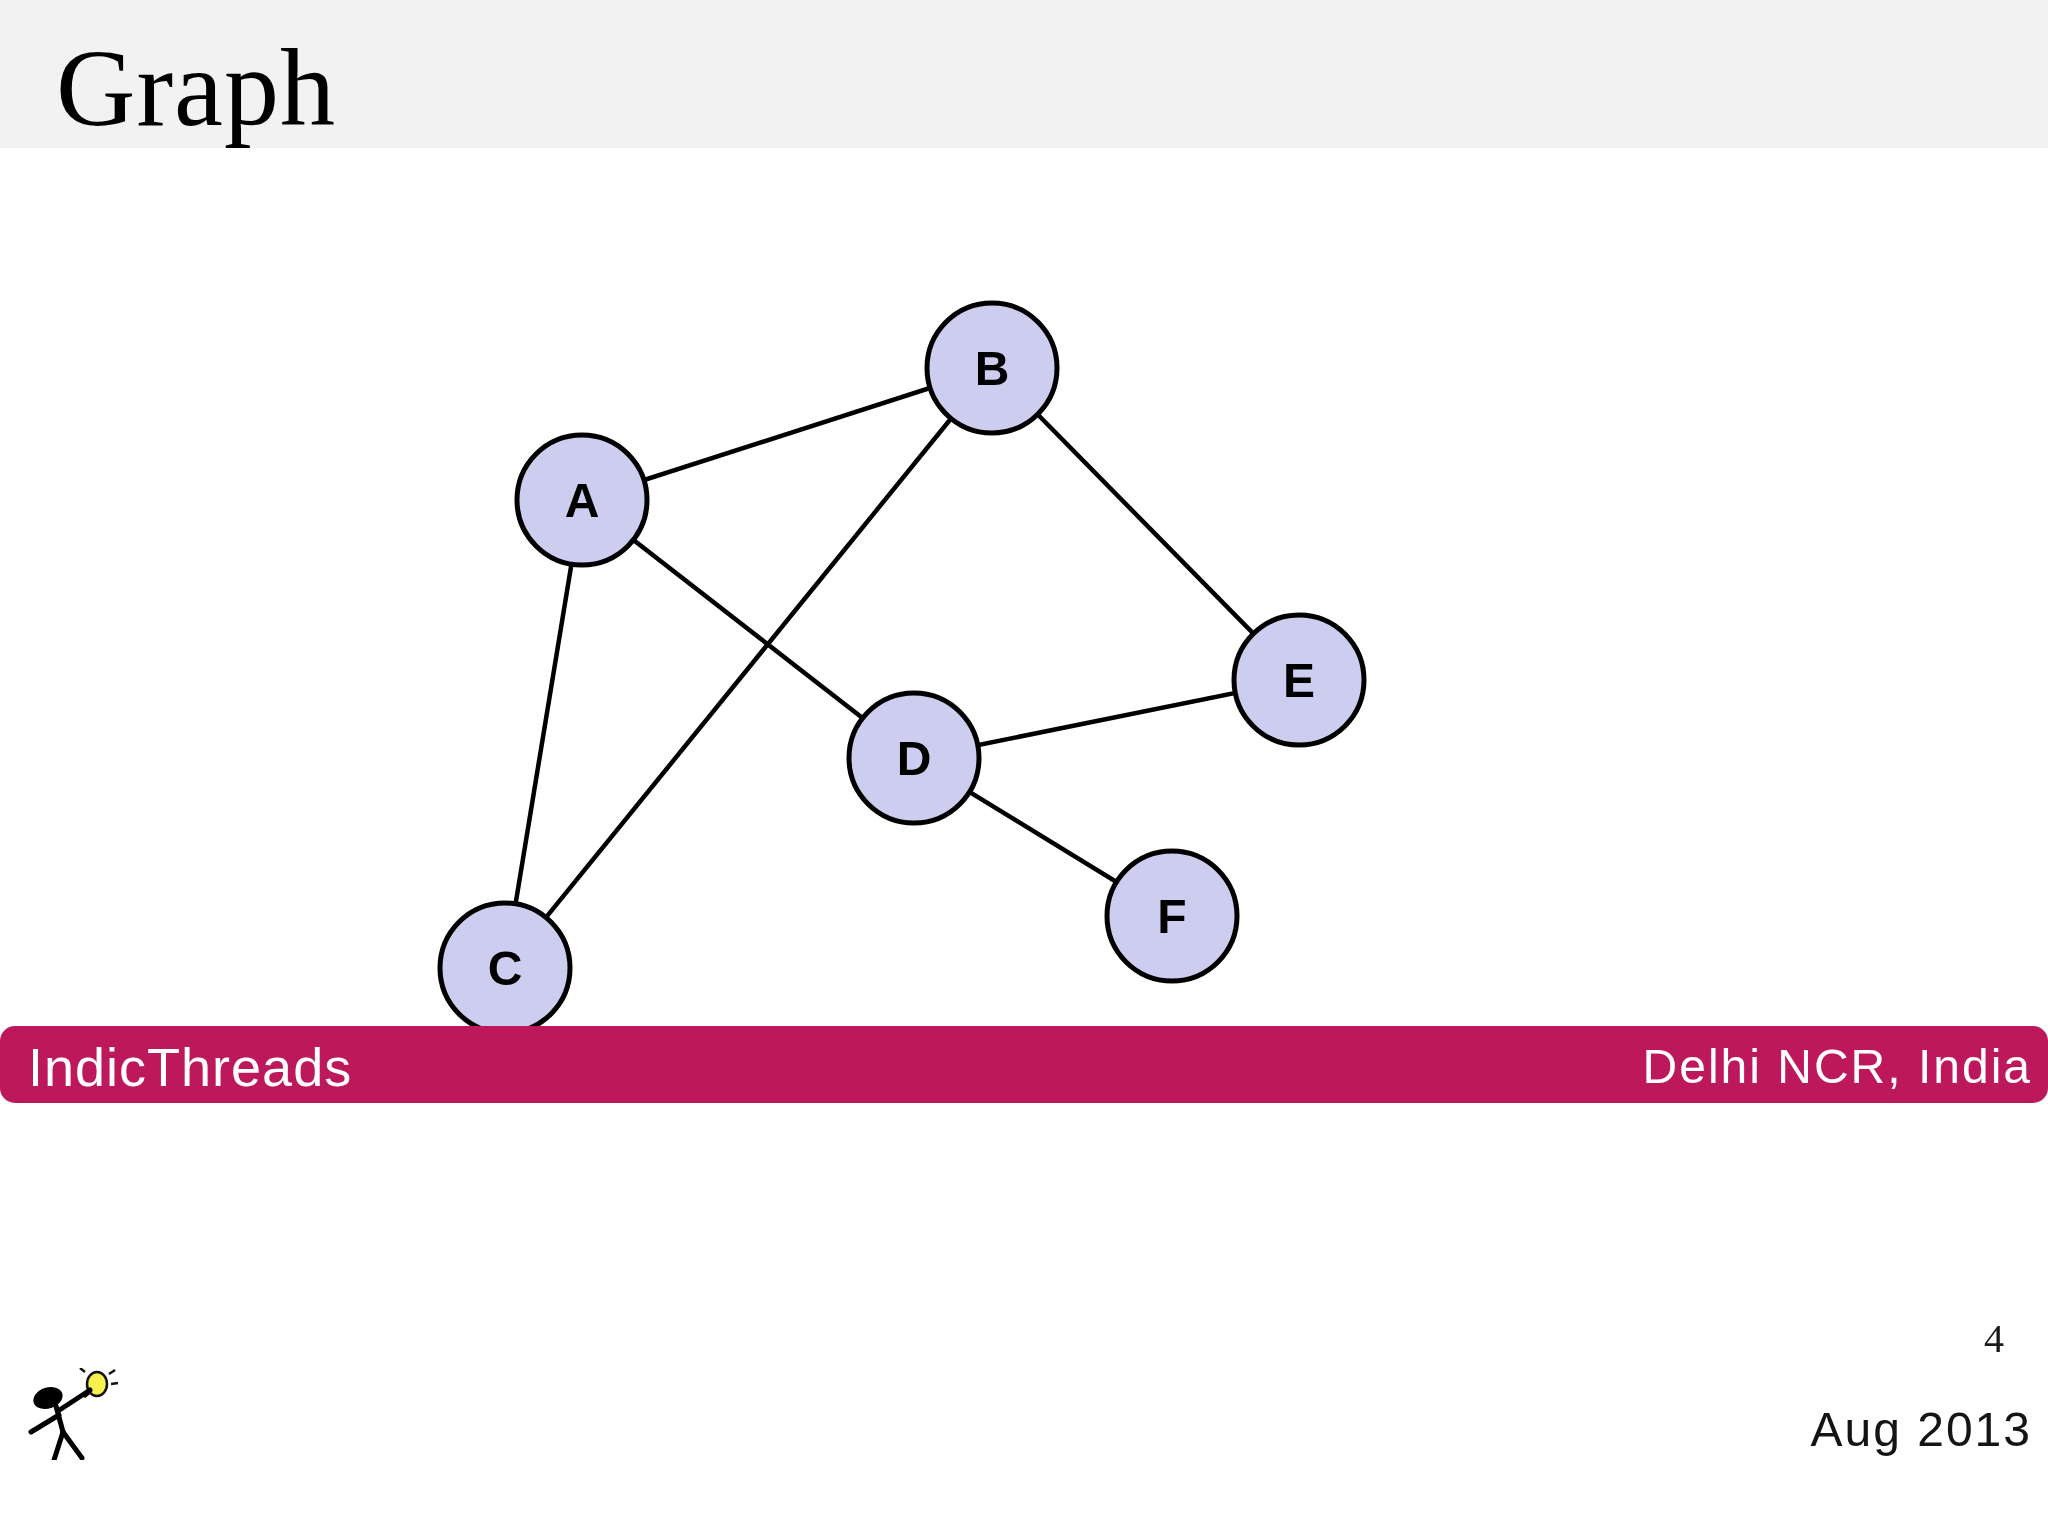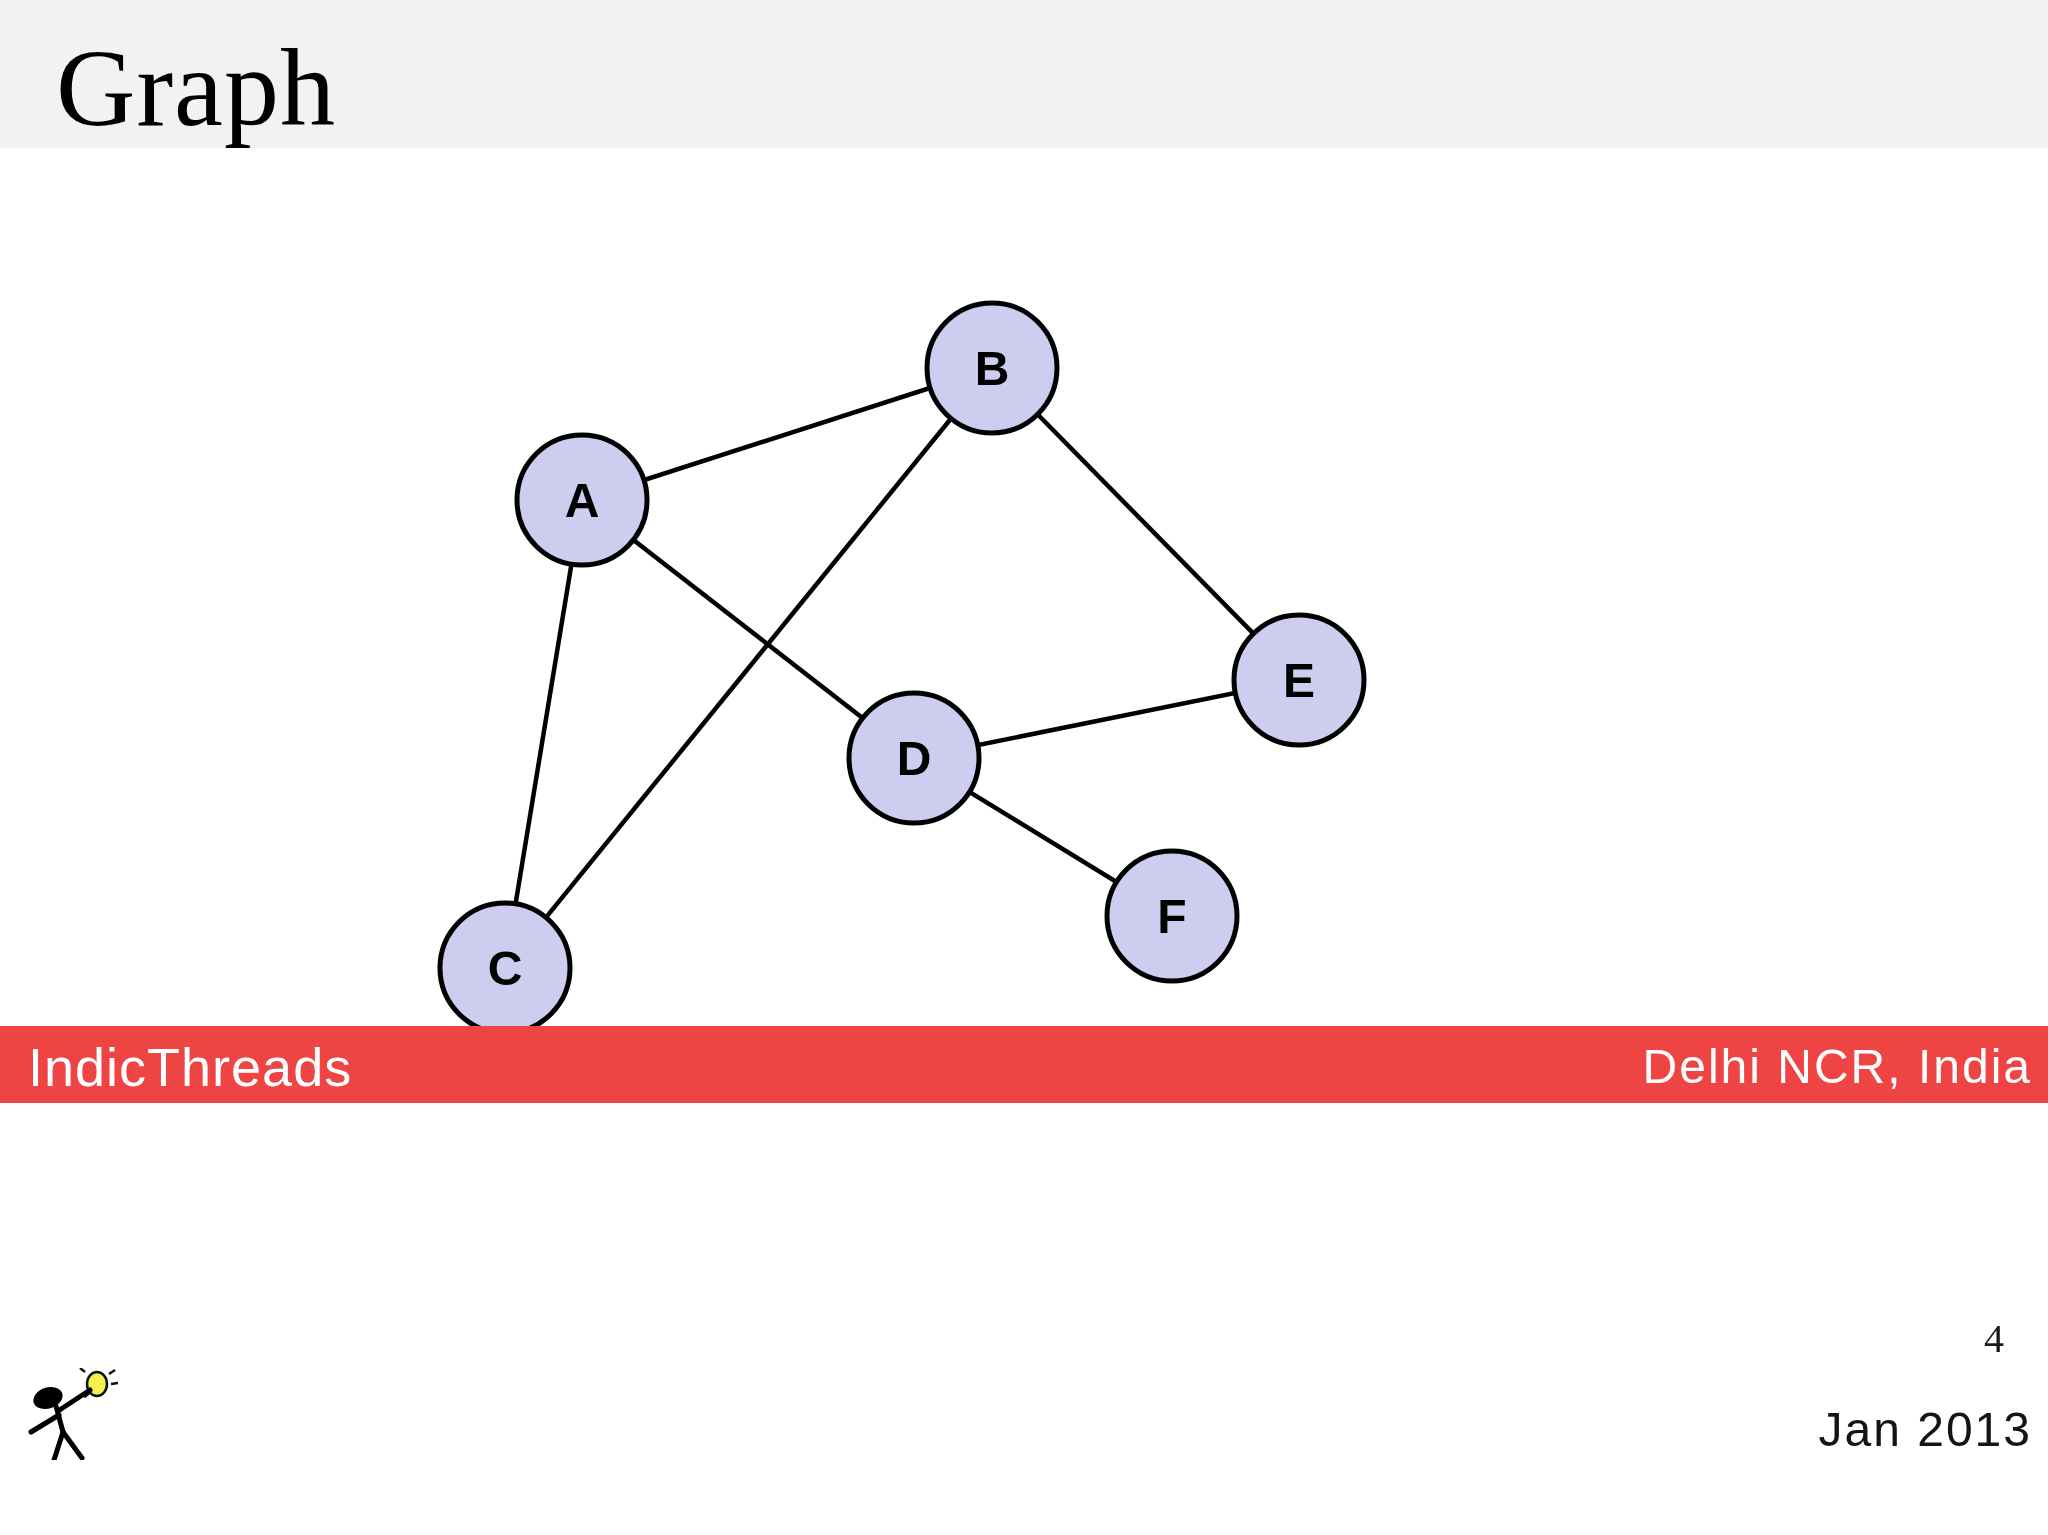--- a/index.html
+++ b/index.html
@@ -116,20 +116,20 @@
     <g stroke="#000" stroke-width="5" stroke-linecap="round" fill="none">
       <ellipse cx="30" cy="30" rx="15" ry="10.5" fill="#000" stroke="none" transform="rotate(-18 30 30)"></ellipse>
       <path d="M38,38 L45,64"></path>
       <path d="M40,43 L72,22"></path>
       <path d="M41,47 L13,64"></path>
       <path d="M45,64 L36,92"></path>
       <path d="M45,64 L64,90"></path>
     </g>
   </svg>
 
-  <div class="footer-date">Jan 2013</div>
+  <div class="footer-date">Aug 2013</div>
 
-  <div class="footer-bar" style="background: #ef4444;">
+  <div class="footer-bar" style="background: #be185d; border-radius: 15px;">
     <span class="footer-brand">IndicThreads</span>
     <span class="footer-location">Delhi NCR, India</span>
   </div>
 
 </div>
 
 </body></html>

